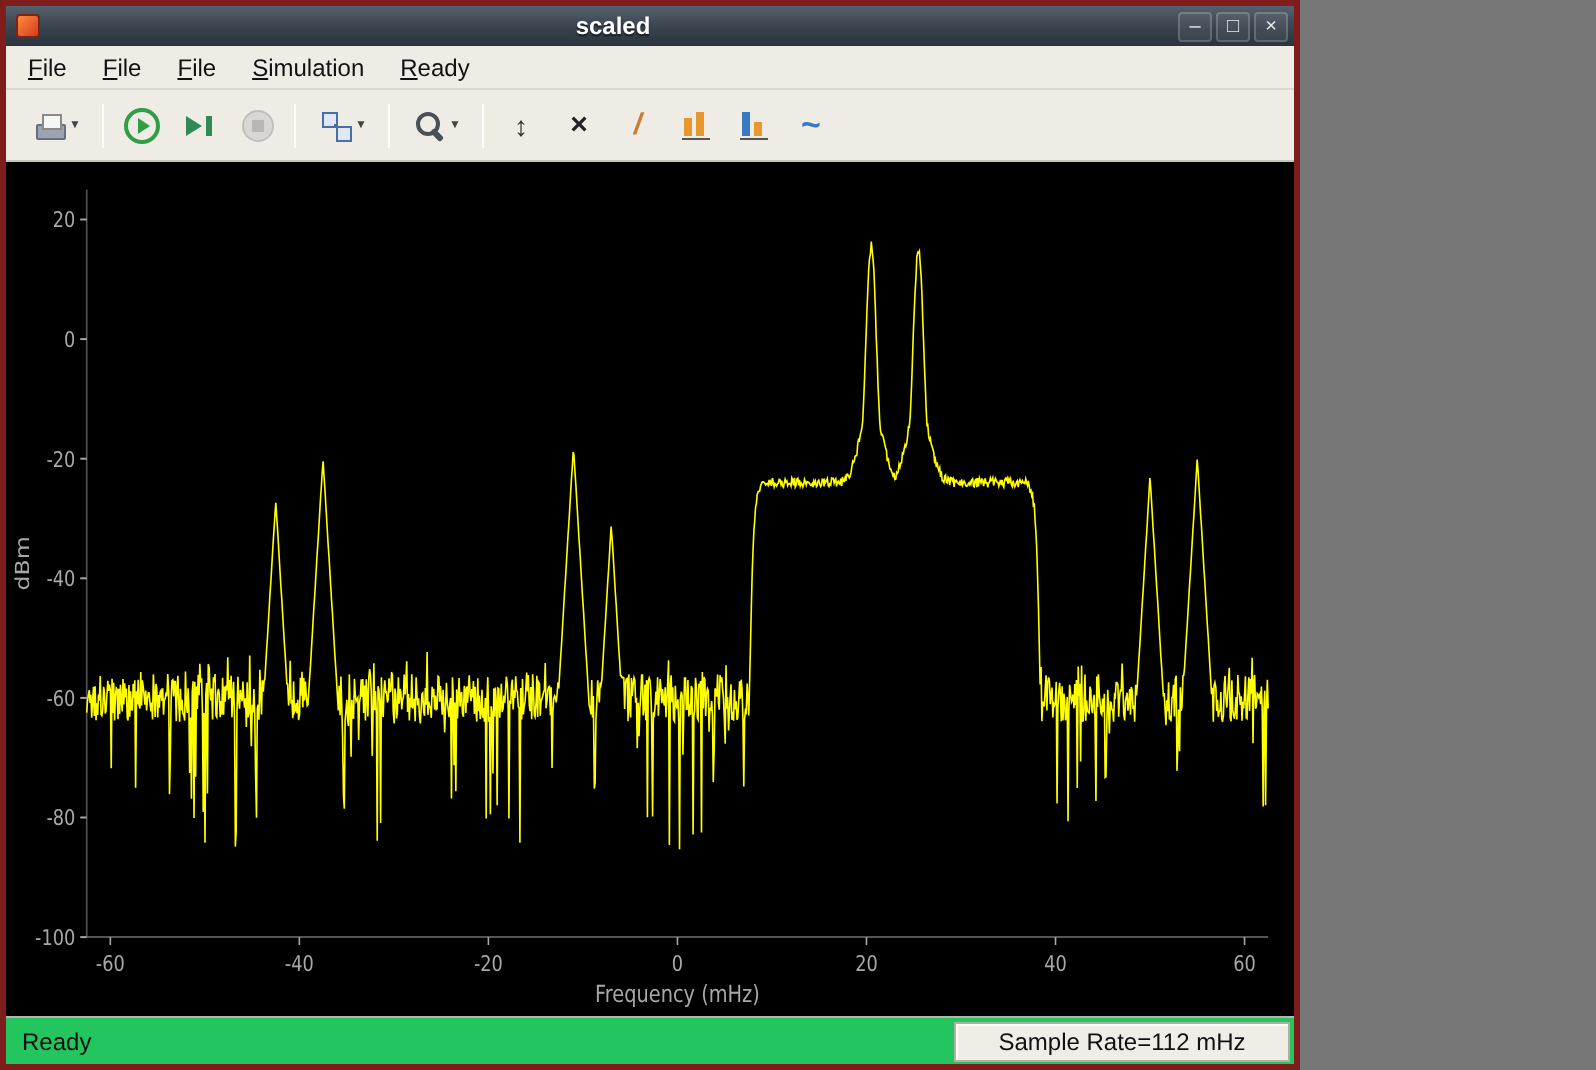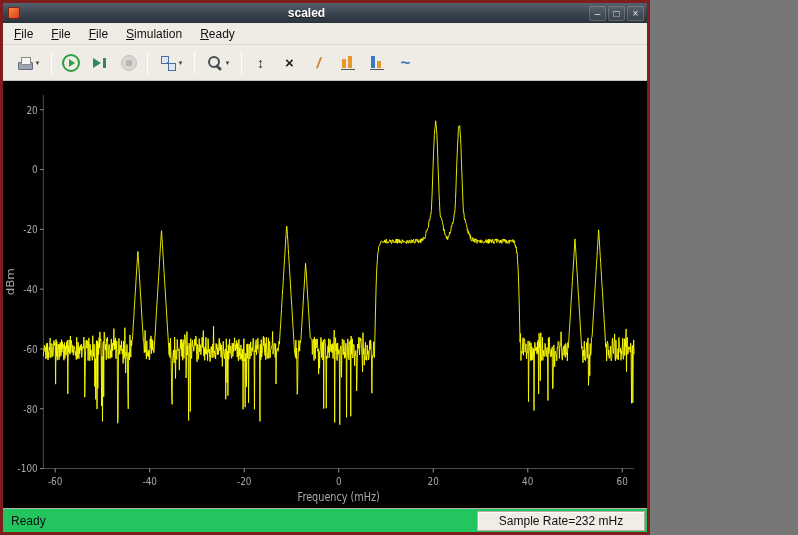--- a/index.html
+++ b/index.html
@@ -217,16 +217,16 @@
         <text x="767.36" y="410" fill="#a8a8a8" font-size="11" text-anchor="middle">60</text>
         <text x="416" y="426" fill="#a8a8a8" font-size="12" text-anchor="middle">Frequency (mHz)</text>
         <text x="14" y="203.5" fill="#a8a8a8" font-size="12" text-anchor="middle" transform="rotate(-90 14 203.5)">dBm</text>
         <path d="M50.0 279.2L50.5 273.4L51.0 270.5L51.6 267.8L52.1 274.3L52.6 270.1L53.1 281.8L53.7 272.9L54.2 266.1L54.7 280.9L55.2 265.8L55.8 283.0L56.3 274.5L56.8 280.4L57.3 270.0L57.8 273.1L58.4 260.6L58.9 280.0L59.4 280.7L59.9 278.3L60.5 266.1L61.0 269.3L61.5 279.6L62.0 278.4L62.6 269.2L63.1 263.1L63.6 268.2L64.1 265.0L64.7 268.2L65.2 307.4L65.7 262.0L66.2 279.3L66.7 264.0L67.3 283.1L67.8 270.6L68.3 266.8L68.8 267.4L69.4 282.5L69.9 267.1L70.4 279.9L70.9 265.1L71.5 273.5L72.0 278.6L72.5 262.2L73.0 275.0L73.5 264.3L74.1 271.5L74.6 267.0L75.1 281.7L75.6 283.2L76.2 265.2L76.7 281.3L77.2 268.4L77.7 276.9L78.3 278.1L78.8 264.6L79.3 271.6L79.8 262.8L80.3 317.3L80.9 268.3L81.4 274.9L81.9 262.5L82.4 275.1L83.0 277.1L83.5 258.6L84.0 275.6L84.5 262.8L85.1 266.6L85.6 270.8L86.1 275.1L86.6 268.0L87.1 278.1L87.7 272.0L88.2 269.2L88.7 269.3L89.2 274.2L89.8 278.5L90.3 274.1L90.8 282.6L91.3 259.8L91.9 270.4L92.4 281.4L92.9 264.7L93.4 266.8L94.0 281.6L94.5 270.3L95.0 276.7L95.5 268.8L96.0 268.0L96.6 273.2L97.1 266.8L97.6 280.2L98.1 272.9L98.7 271.9L99.2 268.9L99.7 270.9L100.2 259.6L100.8 268.3L101.3 320.6L101.8 301.4L102.3 273.1L102.8 263.2L103.4 262.7L103.9 271.0L104.4 263.5L104.9 263.6L105.5 283.5L106.0 265.7L106.5 260.5L107.0 273.8L107.6 283.8L108.1 267.1L108.6 278.1L109.1 272.7L109.6 279.7L110.2 280.5L110.7 283.2L111.2 258.3L111.7 273.7L112.3 279.3L112.8 266.8L113.3 275.6L113.8 309.8L114.4 281.7L114.9 322.9L115.4 268.8L115.9 263.3L116.5 332.6L117.0 263.5L117.5 311.7L118.0 265.9L118.5 277.3L119.1 260.0L119.6 270.4L120.1 254.4L120.6 263.7L121.2 261.8L121.7 278.9L122.2 329.5L122.7 279.4L123.3 345.2L123.8 270.0L124.3 264.2L124.8 320.2L125.3 254.6L125.9 256.5L126.4 269.1L126.9 273.0L127.4 267.0L128.0 282.7L128.5 261.3L129.0 263.7L129.5 259.6L130.1 280.6L130.6 281.4L131.1 269.4L131.6 267.2L132.1 269.6L132.7 281.5L133.2 273.3L133.7 280.2L134.2 261.5L134.8 280.2L135.3 266.0L135.8 273.6L136.3 265.5L136.9 267.9L137.4 251.1L137.9 272.5L138.4 262.7L138.9 271.8L139.5 260.5L140.0 281.5L140.5 271.1L141.0 263.6L141.6 282.9L142.1 347.1L142.6 339.6L143.1 278.3L143.7 261.0L144.2 273.0L144.7 277.2L145.2 267.7L145.8 271.2L146.3 273.4L146.8 263.4L147.3 271.6L147.8 276.6L148.4 271.9L148.9 286.4L149.4 263.8L149.9 281.5L150.5 279.4L151.0 250.2L151.5 279.9L152.0 296.2L152.6 275.2L153.1 279.1L153.6 267.2L154.1 279.1L154.6 309.0L155.2 332.5L155.7 277.1L156.2 275.2L156.7 282.8L157.3 257.5L157.8 269.2L158.3 280.1L158.8 262.8L159.4 268.6L159.9 263.1L160.4 262.1L160.9 255.1L161.4 248.0L162.0 241.0L162.5 233.9L163.0 226.9L163.5 219.8L164.1 212.8L164.6 205.8L165.1 198.7L165.6 191.7L166.2 184.6L166.7 177.6L167.2 172.8L167.7 179.8L168.3 186.9L168.8 193.9L169.3 201.0L169.8 208.0L170.3 215.1L170.9 222.1L171.4 229.1L171.9 236.2L172.4 243.2L173.0 250.3L173.5 257.3L174.0 264.4L174.5 264.9L175.1 275.6L175.6 270.8L176.1 252.9L176.6 274.6L177.1 272.7L177.7 282.0L178.2 263.4L178.7 279.0L179.2 278.1L179.8 274.4L180.3 279.5L180.8 272.7L181.3 282.9L181.9 279.9L182.4 261.5L182.9 270.6L183.4 258.5L183.9 276.5L184.5 261.6L185.0 273.0L185.5 263.4L186.0 269.8L186.6 275.6L187.1 275.1L187.6 268.1L188.1 261.7L188.7 254.7L189.2 247.6L189.7 240.6L190.2 233.6L190.7 226.5L191.3 219.5L191.8 212.4L192.3 205.4L192.8 198.3L193.4 191.3L193.9 184.2L194.4 177.2L194.9 170.2L195.5 163.1L196.0 156.1L196.5 151.8L197.0 158.9L197.6 165.9L198.1 173.0L198.6 180.0L199.1 187.1L199.6 194.1L200.2 201.2L200.7 208.2L201.2 215.2L201.7 222.3L202.3 229.3L202.8 236.4L203.3 243.4L203.8 250.5L204.4 257.5L204.9 264.5L205.4 271.6L205.9 278.1L206.4 265.6L207.0 280.5L207.5 260.9L208.0 274.7L208.5 290.2L209.1 320.9L209.6 327.9L210.1 283.3L210.6 278.5L211.2 272.7L211.7 283.5L212.2 285.9L212.7 259.8L213.2 275.6L213.8 301.6L214.3 272.7L214.8 280.6L215.3 282.3L215.9 262.1L216.4 269.8L216.9 273.5L217.4 272.7L218.0 271.7L218.5 293.1L219.0 274.1L219.5 271.6L220.1 262.3L220.6 271.2L221.1 262.1L221.6 279.3L222.1 265.5L222.7 283.2L223.2 262.3L223.7 270.5L224.2 281.1L224.8 261.3L225.3 257.1L225.8 260.1L226.3 268.3L226.9 301.1L227.4 279.4L227.9 254.1L228.4 277.9L228.9 268.2L229.5 280.5L230.0 344.2L230.5 265.8L231.0 267.8L231.6 273.8L232.1 335.1L232.6 261.2L233.1 278.7L233.7 281.4L234.2 267.7L234.7 262.8L235.2 268.8L235.7 268.7L236.3 274.0L236.8 272.4L237.3 261.8L237.8 268.4L238.4 268.1L238.9 258.6L239.4 260.2L239.9 278.6L240.5 284.7L241.0 267.0L241.5 270.1L242.0 282.1L242.5 278.6L243.1 261.3L243.6 274.6L244.1 267.2L244.6 268.5L245.2 277.6L245.7 272.9L246.2 271.4L246.7 259.9L247.3 270.0L247.8 261.6L248.3 253.1L248.8 278.8L249.4 269.8L249.9 283.2L250.4 271.6L250.9 276.6L251.4 259.8L252.0 277.1L252.5 272.8L253.0 272.6L253.5 283.6L254.1 261.3L254.6 269.9L255.1 275.5L255.6 271.9L256.2 281.2L256.7 284.6L257.2 277.6L257.7 269.7L258.2 269.2L258.8 278.9L259.3 280.8L259.8 266.7L260.3 275.2L260.9 248.5L261.4 280.3L261.9 273.7L262.4 275.5L263.0 277.3L263.5 281.9L264.0 266.1L264.5 271.3L265.0 267.1L265.6 277.6L266.1 270.5L266.6 277.5L267.1 277.1L267.7 260.9L268.2 261.3L268.7 273.6L269.2 265.7L269.8 273.3L270.3 280.2L270.8 267.6L271.3 276.9L271.8 289.3L272.4 274.2L272.9 264.0L273.4 274.3L273.9 277.4L274.5 281.5L275.0 274.3L275.5 271.8L276.0 322.7L276.6 261.3L277.1 270.4L277.6 305.9L278.1 274.0L278.7 319.0L279.2 267.4L279.7 282.1L280.2 271.8L280.7 261.6L281.3 276.1L281.8 270.2L282.3 268.8L282.8 279.4L283.4 281.2L283.9 265.8L284.4 267.0L284.9 279.3L285.5 265.9L286.0 274.2L286.5 266.6L287.0 260.3L287.5 269.1L288.1 273.4L288.6 267.3L289.1 271.5L289.6 263.2L290.2 279.9L290.7 266.1L291.2 278.6L291.7 283.7L292.3 261.8L292.8 278.5L293.3 270.5L293.8 282.4L294.3 279.5L294.9 267.6L295.4 281.7L295.9 276.9L296.4 283.8L297.0 271.8L297.5 332.9L298.0 271.9L298.5 261.2L299.1 283.8L299.6 281.4L300.1 330.7L300.6 276.0L301.2 280.2L301.7 310.1L302.2 267.0L302.7 281.1L303.2 266.5L303.8 274.3L304.3 326.2L304.8 266.8L305.3 267.1L305.9 281.8L306.4 274.1L306.9 264.6L307.4 278.8L308.0 277.0L308.5 270.5L309.0 274.1L309.5 268.1L310.0 260.9L310.6 264.7L311.1 275.8L311.6 332.9L312.1 273.1L312.7 274.8L313.2 265.6L313.7 262.4L314.2 277.6L314.8 267.9L315.3 271.7L315.8 260.8L316.3 268.0L316.8 268.7L317.4 276.1L317.9 276.7L318.4 345.2L318.9 266.7L319.5 282.6L320.0 262.2L320.5 280.0L321.0 276.4L321.6 273.5L322.1 266.8L322.6 258.9L323.1 268.5L323.6 260.1L324.2 275.4L324.7 278.4L325.2 266.2L325.7 282.5L326.3 259.8L326.8 268.2L327.3 280.3L327.8 281.3L328.4 274.2L328.9 260.5L329.4 281.4L329.9 263.6L330.5 264.4L331.0 280.7L331.5 273.3L332.0 272.3L332.5 270.9L333.1 268.8L333.6 267.7L334.1 254.0L334.6 277.0L335.2 273.1L335.7 267.7L336.2 266.3L336.7 266.0L337.3 280.5L337.8 266.3L338.3 307.2L338.8 279.7L339.3 272.4L339.9 270.7L340.4 271.6L340.9 274.0L341.4 270.0L342.0 263.8L342.5 266.9L343.0 259.8L343.5 252.8L344.1 245.7L344.6 238.7L345.1 231.6L345.6 224.6L346.1 217.5L346.7 210.5L347.2 203.5L347.7 196.4L348.2 189.4L348.8 182.3L349.3 175.3L349.8 168.2L350.3 161.2L350.9 154.2L351.4 147.1L351.9 148.7L352.4 155.7L353.0 162.8L353.5 169.8L354.0 176.9L354.5 183.9L355.0 190.9L355.6 198.0L356.1 205.0L356.6 212.1L357.1 219.1L357.7 226.2L358.2 233.2L358.7 240.3L359.2 247.3L359.8 254.3L360.3 261.4L360.8 268.4L361.3 275.5L361.8 276.8L362.4 280.1L362.9 262.7L363.4 281.7L363.9 270.8L364.5 317.7L365.0 314.8L365.5 282.6L366.0 275.0L366.6 262.8L367.1 268.7L367.6 274.0L368.1 264.0L368.6 265.3L369.2 262.4L369.7 255.3L370.2 248.3L370.7 241.2L371.3 234.2L371.8 227.2L372.3 220.1L372.8 213.1L373.4 206.0L373.9 199.0L374.4 191.9L374.9 184.9L375.4 189.7L376.0 196.8L376.5 203.8L377.0 210.9L377.5 217.9L378.1 225.0L378.6 232.0L379.1 239.0L379.6 246.1L380.2 253.1L380.7 260.2L381.2 260.6L381.7 261.4L382.3 261.4L382.8 261.7L383.3 277.3L383.8 264.4L384.3 262.2L384.9 261.9L385.4 283.5L385.9 259.8L386.4 276.7L387.0 281.6L387.5 261.7L388.0 270.8L388.5 265.2L389.1 261.4L389.6 262.6L390.1 274.1L390.6 271.6L391.1 297.2L391.7 274.2L392.2 291.2L392.7 277.6L393.2 271.7L393.8 260.2L394.3 260.2L394.8 280.6L395.3 277.3L395.9 264.9L396.4 283.0L396.9 262.6L397.4 332.2L397.9 263.6L398.5 261.7L399.0 262.9L399.5 268.8L400.0 281.7L400.6 331.8L401.1 279.0L401.6 281.5L402.1 276.8L402.7 268.5L403.2 275.2L403.7 261.3L404.2 280.7L404.8 268.9L405.3 262.2L405.8 266.6L406.3 274.4L406.8 267.2L407.4 273.3L407.9 275.6L408.4 266.3L408.9 281.5L409.5 272.0L410.0 262.9L410.5 252.6L411.0 346.3L411.6 265.1L412.1 260.3L412.6 273.9L413.1 266.3L413.6 282.6L414.2 283.6L414.7 265.6L415.2 274.9L415.7 277.1L416.3 272.4L416.8 283.8L417.3 348.5L417.8 272.5L418.4 268.6L418.9 270.5L419.4 300.5L419.9 279.5L420.4 261.8L421.0 261.8L421.5 277.4L422.0 277.2L422.5 262.7L423.1 281.1L423.6 275.0L424.1 280.3L424.6 265.7L425.2 267.2L425.7 341.0L426.2 280.9L426.7 278.0L427.2 261.5L427.8 267.0L428.3 281.8L428.8 282.7L429.3 264.6L429.9 265.9L430.4 263.1L430.9 340.0L431.4 258.6L432.0 277.1L432.5 261.2L433.0 262.4L433.5 280.9L434.1 269.5L434.6 267.1L435.1 268.1L435.6 288.9L436.1 277.4L436.7 277.8L437.2 273.3L437.7 280.6L438.2 314.3L438.8 296.3L439.3 266.9L439.8 268.3L440.3 271.0L440.9 259.9L441.4 274.3L441.9 277.7L442.4 260.2L442.9 263.6L443.5 261.3L444.0 267.5L444.5 271.6L445.0 281.1L445.6 294.9L446.1 255.2L446.6 277.2L447.1 271.3L447.7 288.2L448.2 278.8L448.7 270.8L449.2 264.8L449.7 282.8L450.3 278.7L450.8 283.3L451.3 267.7L451.8 277.5L452.4 273.4L452.9 282.8L453.4 281.6L453.9 274.0L454.5 263.3L455.0 272.1L455.5 262.5L456.0 267.1L456.6 283.2L457.1 316.6L457.6 282.7L458.1 278.2L458.6 279.0L459.2 264.4L459.7 272.5L460.2 280.6L460.7 264.2L461.3 243.4L461.8 225.2L462.3 208.9L462.8 197.5L463.4 186.5L463.9 181.9L464.4 175.1L464.9 173.3L465.4 168.7L466.0 167.2L466.5 167.0L467.0 166.7L467.5 164.4L468.1 162.9L468.6 162.3L469.1 162.3L469.6 162.4L470.2 162.9L470.7 163.7L471.2 163.2L471.7 163.1L472.2 163.9L472.8 161.2L473.3 163.0L473.8 162.0L474.3 164.2L474.9 160.3L475.4 162.6L475.9 164.7L476.4 163.1L477.0 163.7L477.5 164.3L478.0 163.1L478.5 162.9L479.0 161.0L479.6 161.2L480.1 163.2L480.6 161.6L481.1 164.3L481.7 164.9L482.2 162.7L482.7 160.9L483.2 162.3L483.8 161.8L484.3 164.0L484.8 163.1L485.3 163.1L485.9 163.1L486.4 164.3L486.9 160.2L487.4 161.1L487.9 164.0L488.5 160.2L489.0 164.8L489.5 163.9L490.0 160.9L490.6 160.4L491.1 163.9L491.6 161.2L492.1 164.3L492.7 162.8L493.2 163.5L493.7 164.7L494.2 163.5L494.7 160.9L495.3 162.3L495.8 163.8L496.3 162.1L496.8 162.3L497.4 162.6L497.9 163.0L498.4 163.9L498.9 163.9L499.5 163.1L500.0 164.8L500.5 161.8L501.0 163.0L501.5 161.8L502.1 164.6L502.6 164.0L503.1 161.9L503.6 161.4L504.2 163.3L504.7 164.5L505.2 163.8L505.7 160.9L506.3 161.0L506.8 164.4L507.3 161.5L507.8 162.4L508.4 161.5L508.9 160.5L509.4 164.0L509.9 164.6L510.4 163.2L511.0 163.7L511.5 160.3L512.0 160.5L512.5 160.4L513.1 162.8L513.6 161.4L514.1 160.7L514.6 164.4L515.2 162.4L515.7 161.9L516.2 163.1L516.7 163.4L517.2 160.5L517.8 164.2L518.3 159.7L518.8 161.8L519.3 161.9L519.9 159.9L520.4 161.7L520.9 158.5L521.4 158.4L522.0 159.3L522.5 160.1L523.0 159.2L523.5 157.7L524.0 154.8L524.6 151.7L525.1 152.3L525.6 151.4L526.1 149.3L526.7 148.9L527.2 148.5L527.7 142.8L528.2 140.7L528.8 141.2L529.3 138.3L529.8 136.6L530.3 134.9L530.8 131.2L531.4 120.4L531.9 110.5L532.4 98.1L532.9 87.6L533.5 73.4L534.0 63.8L534.5 54.4L535.0 49.1L535.6 46.4L536.1 40.4L536.6 44.5L537.1 48.5L537.7 54.6L538.2 64.8L538.7 76.1L539.2 89.7L539.7 98.4L540.3 114.0L540.8 122.0L541.3 131.1L541.8 136.2L542.4 138.3L542.9 138.2L543.4 139.2L543.9 141.0L544.5 143.3L545.0 145.0L545.5 146.3L546.0 151.7L546.5 150.1L547.1 153.1L547.6 155.6L548.1 155.6L548.6 156.9L549.2 158.0L549.7 159.9L550.2 157.6L550.7 160.9L551.3 160.7L551.8 157.3L552.3 157.8L552.8 157.0L553.3 153.2L553.9 154.7L554.4 152.6L554.9 152.5L555.4 147.5L556.0 147.9L556.5 145.4L557.0 143.4L557.5 144.3L558.1 142.4L558.6 139.1L559.1 134.3L559.6 134.4L560.2 129.3L560.7 120.3L561.2 110.3L561.7 98.0L562.2 85.6L562.8 74.3L563.3 65.1L563.8 58.4L564.3 48.3L564.9 45.8L565.4 46.0L565.9 45.2L566.4 51.5L567.0 58.1L567.5 67.2L568.0 80.1L568.5 90.9L569.0 102.6L569.6 114.4L570.1 125.2L570.6 133.4L571.1 133.2L571.7 139.4L572.2 140.9L572.7 140.0L573.2 142.9L573.8 144.3L574.3 145.7L574.8 147.2L575.3 151.7L575.8 150.6L576.4 154.7L576.9 152.3L577.4 154.9L577.9 156.4L578.5 155.0L579.0 159.6L579.5 156.9L580.0 161.5L580.6 161.8L581.1 162.5L581.6 159.3L582.1 158.8L582.6 162.3L583.2 162.6L583.7 159.8L584.2 160.4L584.7 163.8L585.3 160.1L585.8 160.2L586.3 161.5L586.8 160.6L587.4 164.7L587.9 161.4L588.4 162.0L588.9 161.5L589.5 162.6L590.0 163.0L590.5 163.4L591.0 161.6L591.5 164.1L592.1 161.0L592.6 163.9L593.1 162.8L593.6 161.8L594.2 162.8L594.7 164.1L595.2 164.3L595.7 164.1L596.3 163.0L596.8 163.6L597.3 162.4L597.8 163.4L598.3 161.2L598.9 160.7L599.4 164.2L599.9 164.6L600.4 161.4L601.0 161.0L601.5 164.8L602.0 160.3L602.5 164.4L603.1 160.3L603.6 161.6L604.1 162.7L604.6 160.9L605.1 161.2L605.7 164.3L606.2 162.1L606.7 160.4L607.2 162.7L607.8 162.7L608.3 164.9L608.8 162.9L609.3 162.4L609.9 160.2L610.4 161.5L610.9 161.2L611.4 160.1L611.9 164.0L612.5 161.9L613.0 160.4L613.5 161.3L614.0 162.3L614.6 162.5L615.1 164.4L615.6 163.0L616.1 161.2L616.7 163.8L617.2 161.2L617.7 163.8L618.2 164.8L618.8 161.2L619.3 160.4L619.8 161.2L620.3 160.3L620.8 163.1L621.4 160.6L621.9 161.9L622.4 160.7L622.9 163.5L623.5 164.6L624.0 161.6L624.5 163.4L625.0 164.6L625.6 163.5L626.1 162.2L626.6 161.6L627.1 164.8L627.6 162.4L628.2 161.1L628.7 162.3L629.2 162.8L629.7 161.6L630.3 162.6L630.8 162.5L631.3 163.0L631.8 160.7L632.4 162.7L632.9 164.1L633.4 161.7L633.9 164.0L634.4 166.9L635.0 166.4L635.5 169.2L636.0 168.2L636.5 174.2L637.1 173.7L637.6 182.1L638.1 187.6L638.6 195.8L639.2 212.2L639.7 226.1L640.2 245.7L640.7 264.9L641.3 256.1L641.8 283.5L642.3 274.0L642.8 274.3L643.3 276.0L643.9 266.5L644.4 260.3L644.9 278.1L645.4 263.9L646.0 261.3L646.5 263.4L647.0 274.9L647.5 270.3L648.1 266.5L648.6 281.6L649.1 274.6L649.6 275.5L650.1 274.2L650.7 263.5L651.2 325.2L651.7 276.7L652.2 269.2L652.8 264.1L653.3 270.4L653.8 283.6L654.3 265.8L654.9 283.2L655.4 269.6L655.9 272.4L656.4 283.0L656.9 281.5L657.5 271.2L658.0 334.2L658.5 279.3L659.0 265.1L659.6 269.8L660.1 273.8L660.6 272.7L661.1 270.0L661.7 277.0L662.2 264.7L662.7 275.4L663.2 262.6L663.7 317.4L664.3 255.8L664.8 270.6L665.3 264.6L665.8 303.9L666.4 255.3L666.9 283.4L667.4 283.3L667.9 276.0L668.5 259.9L669.0 283.3L669.5 273.1L670.0 278.1L670.6 278.9L671.1 279.3L671.6 266.0L672.1 267.9L672.6 277.2L673.2 279.4L673.7 272.7L674.2 270.2L674.7 281.2L675.3 324.0L675.8 260.9L676.3 276.3L676.8 259.7L677.4 270.4L677.9 274.5L678.4 279.3L678.9 280.1L679.4 272.0L680.0 278.9L680.5 269.6L681.0 312.0L681.5 311.7L682.1 282.1L682.6 267.6L683.1 277.4L683.6 289.7L684.2 273.9L684.7 274.1L685.2 277.7L685.7 277.8L686.2 283.8L686.8 270.3L687.3 271.1L687.8 264.0L688.3 264.0L688.9 265.0L689.4 281.3L689.9 271.4L690.4 268.0L691.0 268.1L691.5 254.3L692.0 265.1L692.5 279.9L693.1 283.1L693.6 273.4L694.1 271.0L694.6 269.1L695.1 278.2L695.7 274.1L696.2 267.3L696.7 280.2L697.2 266.2L697.8 268.3L698.3 277.3L698.8 275.6L699.3 283.8L699.9 265.1L700.4 270.5L700.9 265.9L701.4 258.9L701.9 251.8L702.5 244.8L703.0 237.7L703.5 230.7L704.0 223.6L704.6 216.6L705.1 209.5L705.6 202.5L706.1 195.5L706.7 188.4L707.2 181.4L707.7 174.3L708.2 167.3L708.7 160.2L709.3 165.9L709.8 172.9L710.3 180.0L710.8 187.0L711.4 194.0L711.9 201.1L712.4 208.1L712.9 215.2L713.5 222.2L714.0 229.3L714.5 236.3L715.0 243.4L715.5 250.4L716.1 257.4L716.6 264.5L717.1 271.0L717.6 269.3L718.2 279.0L718.7 285.6L719.2 272.9L719.7 278.5L720.3 263.8L720.8 282.6L721.3 280.8L721.8 283.6L722.4 271.6L722.9 271.1L723.4 265.1L723.9 281.1L724.4 262.3L725.0 260.5L725.5 308.7L726.0 296.1L726.5 277.6L727.1 298.8L727.6 266.3L728.1 278.2L728.6 276.3L729.2 260.6L729.7 260.2L730.2 256.5L730.7 249.5L731.2 242.4L731.8 235.4L732.3 228.3L732.8 221.3L733.3 214.3L733.9 207.2L734.4 200.2L734.9 193.1L735.4 186.1L736.0 179.0L736.5 172.0L737.0 164.9L737.5 157.9L738.0 150.9L738.6 157.1L739.1 164.1L739.6 171.1L740.1 178.2L740.7 185.2L741.2 192.3L741.7 199.3L742.2 206.4L742.8 213.4L743.3 220.5L743.8 227.5L744.3 234.5L744.9 241.6L745.4 248.6L745.9 255.7L746.4 262.7L746.9 269.8L747.5 266.6L748.0 283.8L748.5 265.5L749.0 263.9L749.6 266.6L750.1 278.3L750.6 272.7L751.1 281.3L751.7 278.6L752.2 278.3L752.7 268.7L753.2 282.1L753.7 283.8L754.3 280.3L754.8 264.9L755.3 260.6L755.8 271.2L756.4 276.6L756.9 270.0L757.4 263.9L757.9 256.4L758.5 281.8L759.0 283.6L759.5 262.8L760.0 277.8L760.5 280.3L761.1 282.2L761.6 277.9L762.1 271.3L762.6 282.7L763.2 260.1L763.7 268.6L764.2 269.9L764.7 275.3L765.3 270.9L765.8 283.3L766.3 273.7L766.8 277.1L767.3 271.2L767.9 260.8L768.4 281.8L768.9 282.2L769.4 271.0L770.0 261.3L770.5 278.4L771.0 262.2L771.5 269.6L772.1 251.4L772.6 294.7L773.1 263.5L773.6 260.1L774.2 277.1L774.7 275.9L775.2 269.5L775.7 270.0L776.2 271.4L776.8 270.0L777.3 274.9L777.8 265.9L778.3 277.1L778.9 326.8L779.4 277.1L779.9 268.1L780.4 326.2L781.0 274.4L781.5 262.5L782.0 277.1" fill="none" stroke="#ffff00" stroke-width="1"></path>
       </svg>
   </div>
 
   <div class="statusbar">
     <span class="status-text">Ready</span>
     <span class="sb-spacer"></span>
-    <span class="status-cell rate">Sample Rate=232 mHz</span>
+    <span class="status-cell rate">Sample Rate=112 mHz</span>
   </div>
 
 </div>
 
 </body></html>

